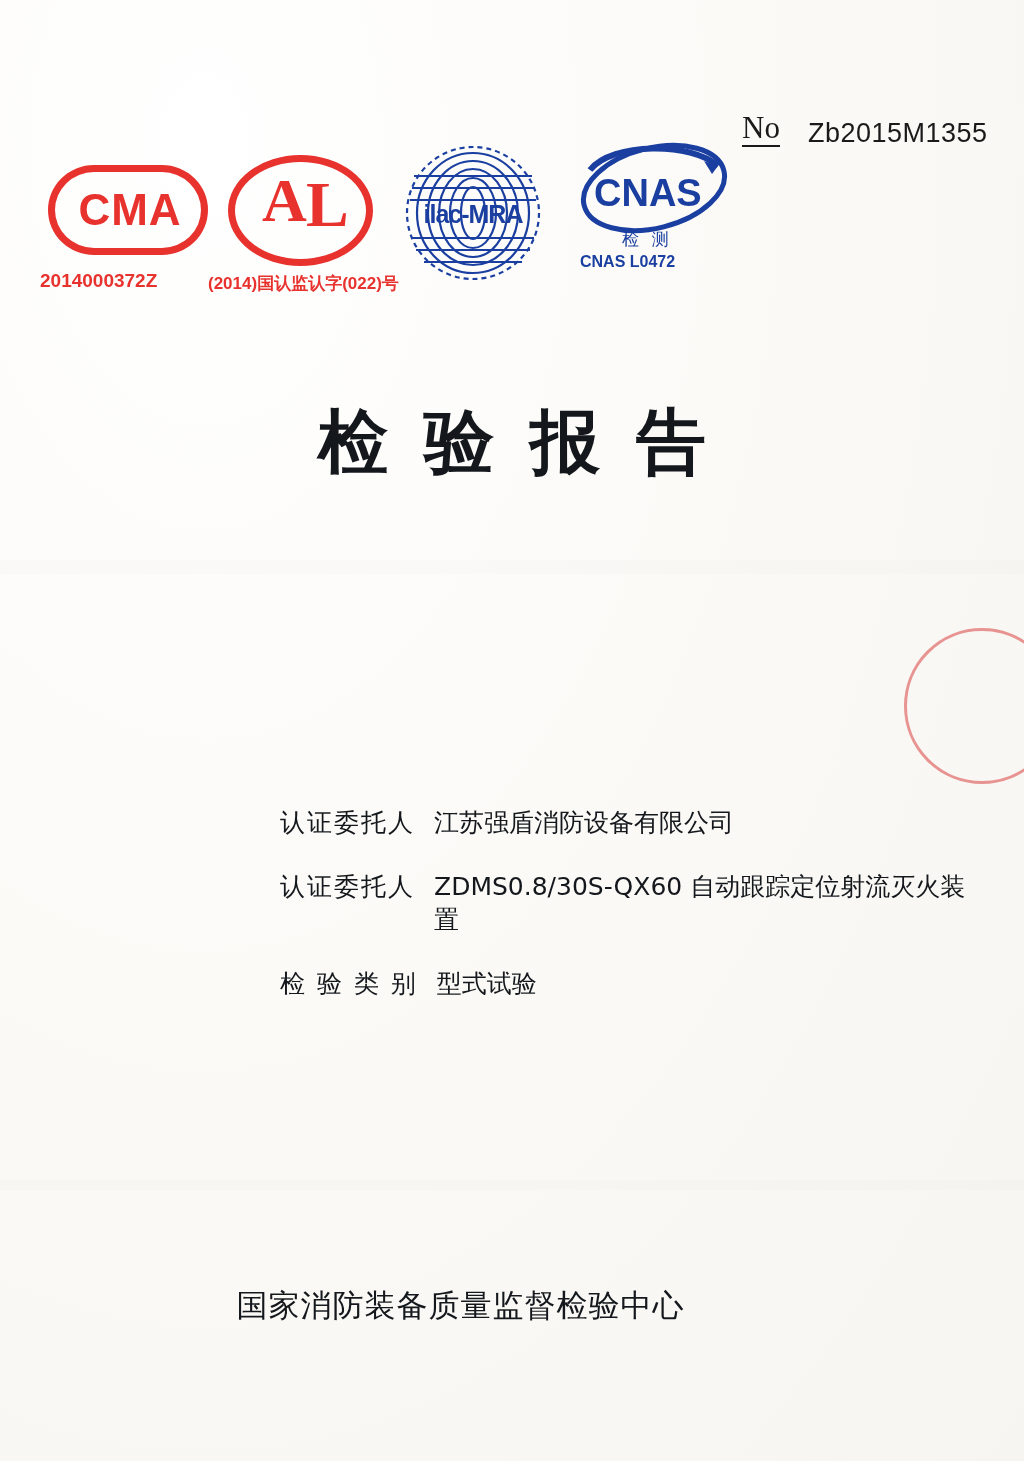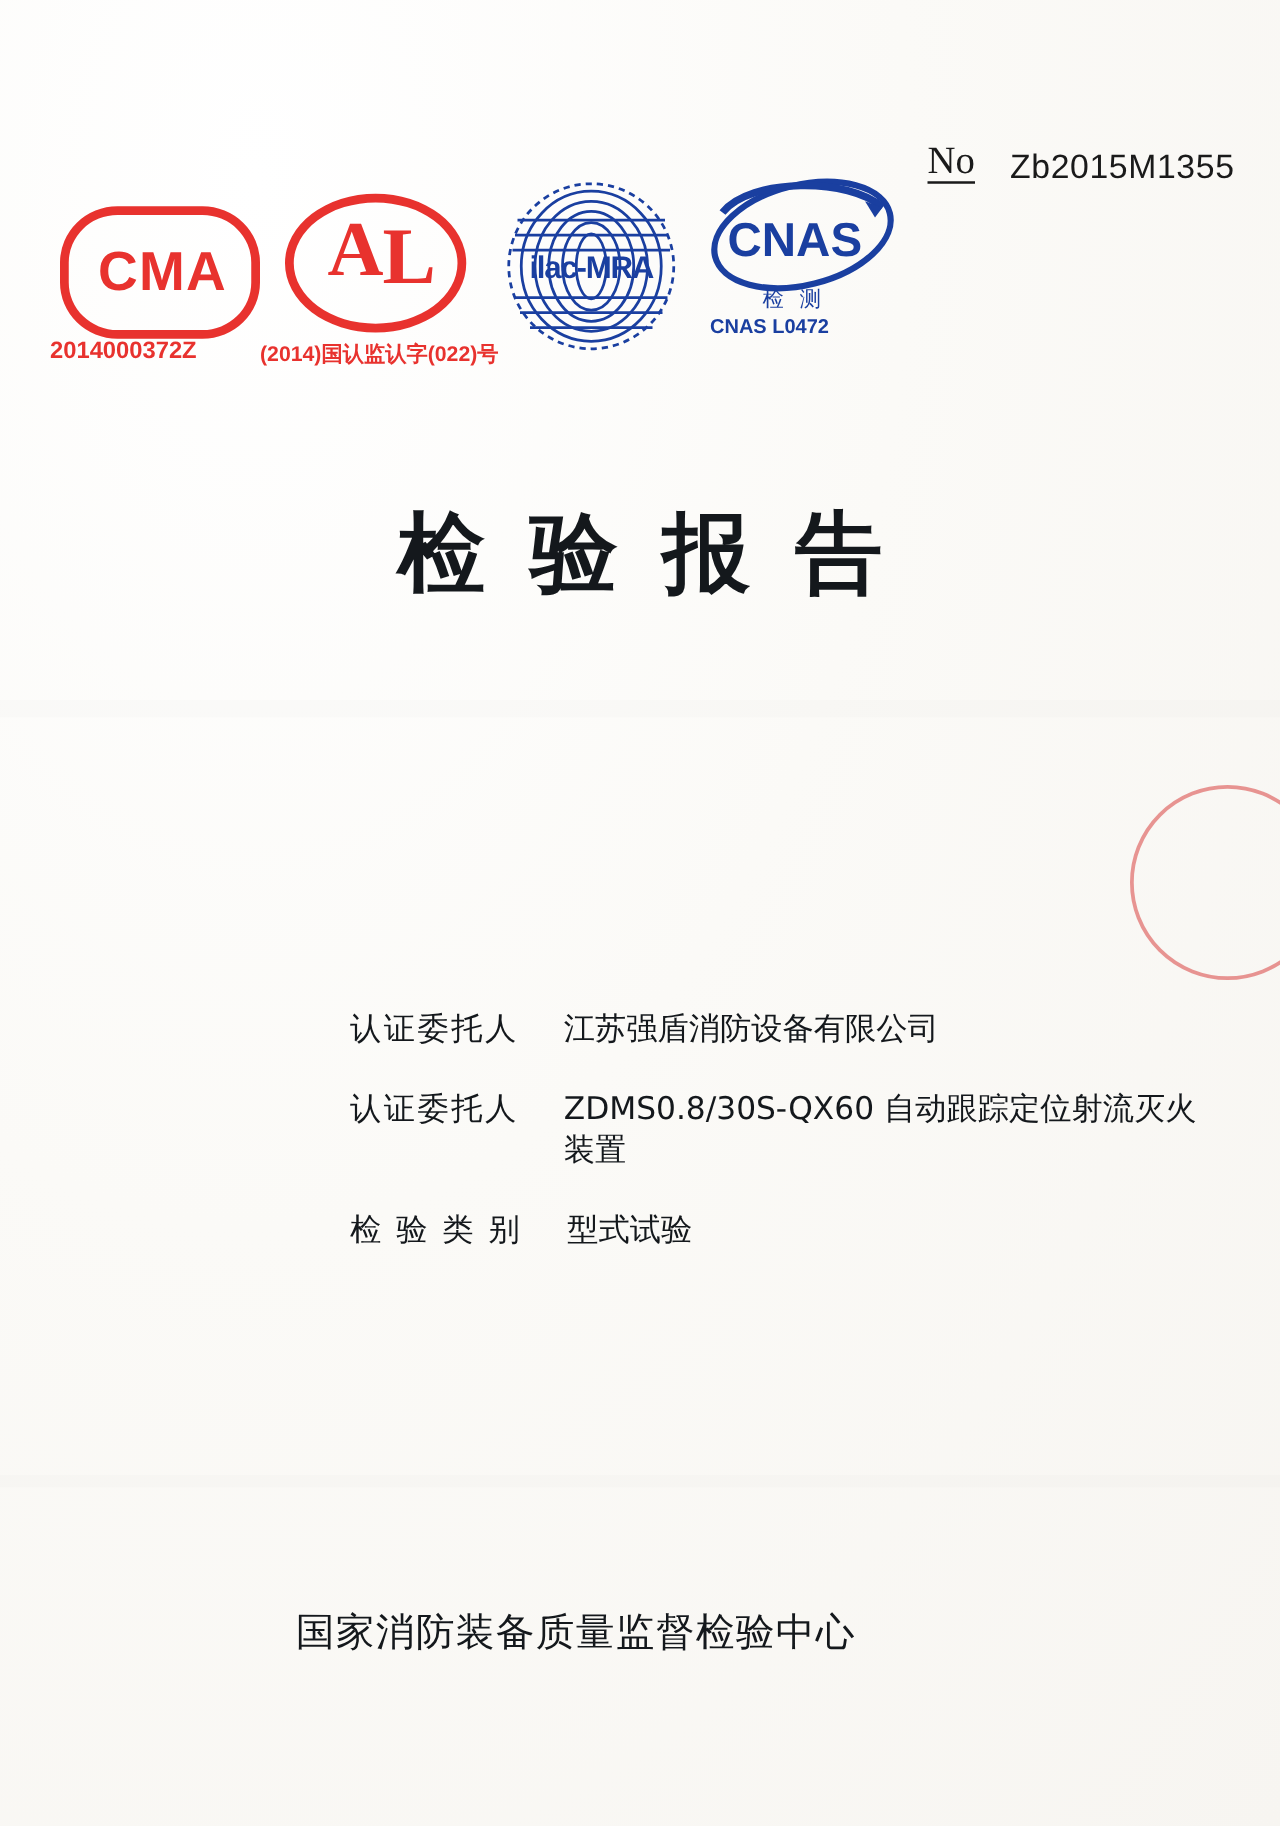--- a/index.html
+++ b/index.html
@@ -39,21 +39,21 @@
     width: 1024px;
     height: 180px;
   }
 
   
   .cma {
     position: absolute;
     left: 48px;
     top: 35px;
     width: 160px;
-    height: 106px;
+    height: 90px;
   }
   .cma-ring {
     position: absolute;
     inset: 0;
     border: 7px solid #e8322e;
     border-radius: 46px/45px;
   }
   .cma-text {
     position: absolute;
     inset: 0;
@@ -139,21 +139,21 @@
     text-align: center;
     font-weight: bold;
     font-size: 25px;
     color: #1a3fa0;
     letter-spacing: -1px;
   }
 
   
   .cnas {
     position: absolute;
-    left: 560px;
+    left: 572px;
     top: 10px;
     width: 165px;
     height: 120px;
   }
   .cnas-text {
     position: absolute;
     left: 22px;
     top: 32px;
     font-weight: bold;
     font-size: 38px;
@@ -227,21 +227,21 @@
     font-family: "DejaVu Sans", sans-serif;
     font-size: 25px;
     color: #14181c;
   }
   .field-label {
     flex: 0 0 auto;
     letter-spacing: 2px;
     margin-left: 32px;
   }
   .field-value {
-    margin-left: 36px;
+    margin-left: 19px;
     font-family: "DejaVu Sans", sans-serif;
     font-size: 25px;
     color: #14181c;
   }
 
   
   .footer-org {
     position: absolute;
     top: 1285px;
     left: 0;

